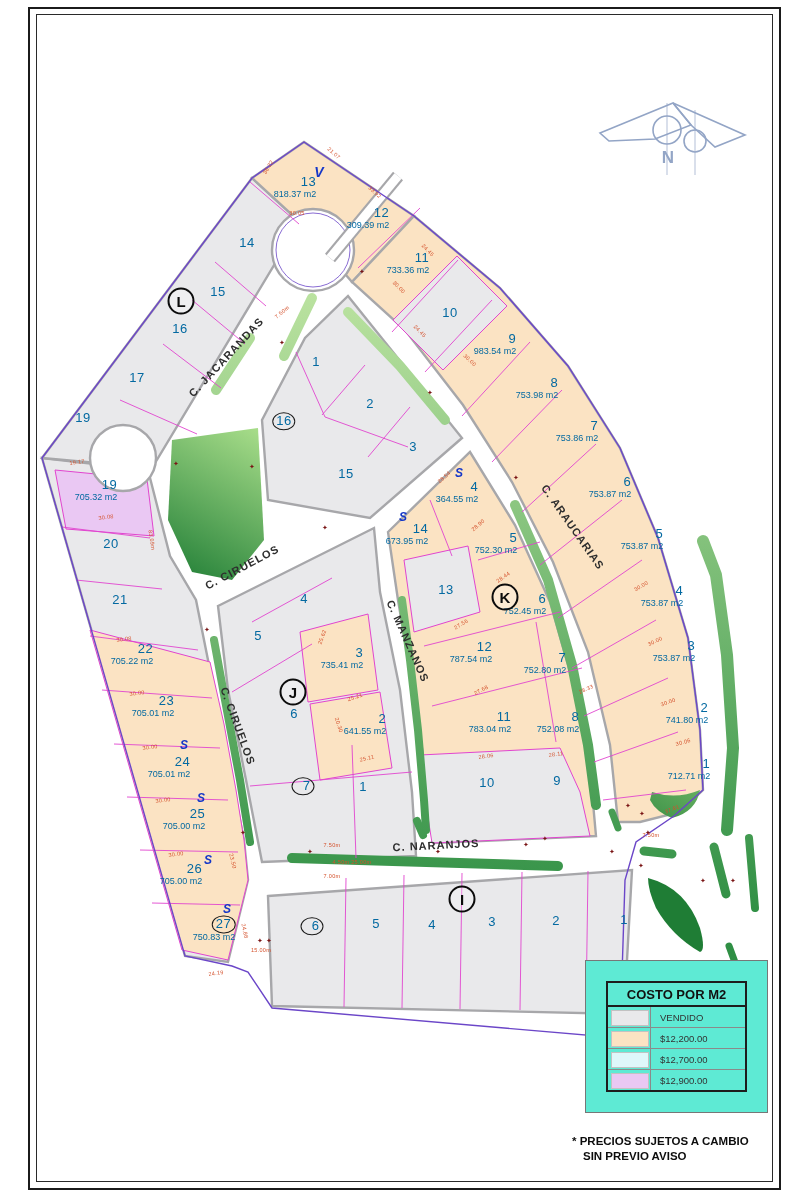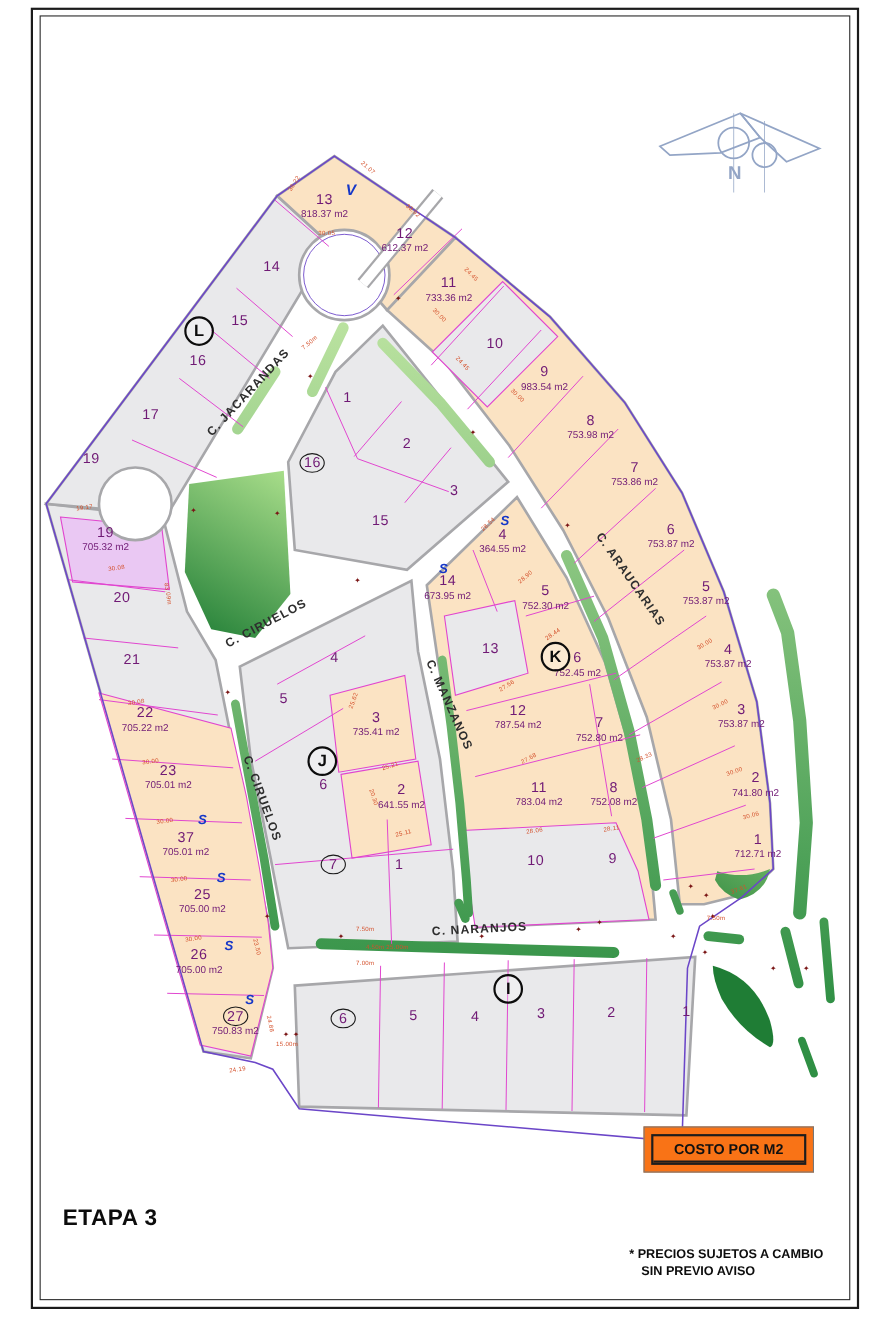--- a/index.html
+++ b/index.html
@@ -5,40 +5,40 @@
   html,body{margin:0;padding:0;}
   body{
     width:809px;height:1200px;position:relative;overflow:hidden;
     background:#ffffff;font-family:"Liberation Sans",sans-serif;
   }
   .frame-outer{position:absolute;left:28px;top:7px;width:749px;height:1179px;border:2.5px solid #1b1b1b;}
   .frame-inner{position:absolute;left:36px;top:14px;width:735px;height:1166px;border:1px solid #2a2a2a;}
   #map-svg{position:absolute;left:0;top:0;width:809px;height:1200px;}
   #labels{position:absolute;left:0;top:0;width:809px;height:1200px;}
   #labels > div{position:absolute;transform:translate(-50%,-50%);white-space:nowrap;}
-  .lot{text-align:center;color:#701a75;line-height:1.1;}
+  .lot{text-align:right;color:#0369a1;line-height:1.1;}
   .lot .num{font-size:13px;letter-spacing:.5px;}
   .lot .num.circled{display:inline-block;border:1.4px solid #1a1a1a;border-radius:50%;min-width:15px;padding:1px 3px;}
   .lot .area{display:block;font-size:9px;margin-top:0px;}
   .block-letter{
     width:23px;height:23px;border:2px solid #0c0c0c;border-radius:50%;
     font-weight:bold;font-size:15px;color:#0c0c0c;
     display:flex;align-items:center;justify-content:center;background:rgba(255,255,255,.25);
   }
   .street-label{font-weight:bold;font-size:11px;color:#2e2e2e;letter-spacing:1px;}
   .s-marker{font-weight:bold;font-style:italic;font-size:12px;color:var(--marker-blue);}
   .v-marker{font-weight:bold;font-style:italic;font-size:14px;color:var(--marker-blue);}
   .dim{font-size:5.5px;color:var(--dim-red);letter-spacing:.3px;}
   .cross{font-size:7px;color:var(--cross-red);}
   .north-n{font-weight:bold;font-size:17px;color:#93a5c6;}
 
   .title-block{position:absolute;left:57px;top:1094px;color:#0d0d0d;}
   .title-block div{font-weight:bold;font-size:20.5px;line-height:28px;letter-spacing:.5px;}
 
-  .legend{position:absolute;left:585px;top:1024px;width:141px;border:1px solid #777;padding:6px;background:#f97316;}
+  .legend{position:absolute;left:585px;top:960px;width:141px;border:1px solid #777;padding:20px;background:#5eead4;}
   .legend-box{border:2px solid #1d1d1d;}
   .legend-title{font-weight:bold;font-size:13px;text-align:center;padding:4px 0 3px;border-bottom:2px solid #1d1d1d;color:#111;}
   .legend-row{display:flex;height:20px;border-top:1px solid #8a8a8a;}
   .legend-row:first-child{border-top:none;}
   .legend-sw{flex:0 0 36px;border-right:1px solid #8a8a8a;padding:3px;}
   .legend-sw i{display:block;width:100%;height:100%;border:1px solid #c2c2c2;}
   .legend-lbl{font-size:9.5px;color:#333;padding:5px 0 0 9px;}
   .legend-note{position:absolute;left:572px;top:1134px;color:#0d0d0d;}
   .legend-note div{font-weight:bold;font-size:11.5px;line-height:15px;}
   .legend-note div.indent{padding-left:11px;}
@@ -167,21 +167,21 @@
   </g>
 </svg>
 
 <div id="labels">
     <div class="lot" style="left: 295px; top: 186px;"><span class="num">13</span><span class="area">818.37 m2</span></div>
     <div class="lot" style="left: 247px; top: 242px;"><span class="num">14</span></div>
     <div class="lot" style="left: 218px; top: 291px;"><span class="num">15</span></div>
     <div class="lot" style="left: 180px; top: 328px;"><span class="num">16</span></div>
     <div class="lot" style="left: 137px; top: 377px;"><span class="num">17</span></div>
     <div class="lot" style="left: 83px; top: 417px;"><span class="num">19</span></div>
-    <div class="lot" style="left: 368px; top: 217px;"><span class="num">12</span><span class="area">612.37 m2</span></div>
+    <div class="lot" style="left: 368px; top: 217px;"><span class="num">12</span><span class="area">309.39 m2</span></div>
     <div class="lot" style="left: 408px; top: 262px;"><span class="num">11</span><span class="area">733.36 m2</span></div>
     <div class="lot" style="left: 450px; top: 312px;"><span class="num">10</span></div>
     <div class="lot" style="left: 495px; top: 343px;"><span class="num">9</span><span class="area">983.54 m2</span></div>
     <div class="lot" style="left: 537px; top: 387px;"><span class="num">8</span><span class="area">753.98 m2</span></div>
     <div class="lot" style="left: 577px; top: 430px;"><span class="num">7</span><span class="area">753.86 m2</span></div>
     <div class="lot" style="left: 610px; top: 486px;"><span class="num">6</span><span class="area">753.87 m2</span></div>
     <div class="lot" style="left: 642px; top: 538px;"><span class="num">5</span><span class="area">753.87 m2</span></div>
     <div class="lot" style="left: 662px; top: 595px;"><span class="num">4</span><span class="area">753.87 m2</span></div>
     <div class="lot" style="left: 674px; top: 650px;"><span class="num">3</span><span class="area">753.87 m2</span></div>
     <div class="lot" style="left: 687px; top: 712px;"><span class="num">2</span><span class="area">741.80 m2</span></div>
@@ -207,21 +207,21 @@
     <div class="lot" style="left: 342px; top: 657px;"><span class="num">3</span><span class="area">735.41 m2</span></div>
     <div class="lot" style="left: 294px; top: 713px;"><span class="num">6</span></div>
     <div class="lot" style="left: 365px; top: 723px;"><span class="num">2</span><span class="area">641.55 m2</span></div>
     <div class="lot" style="left: 303px; top: 786px;"><span class="num circled">7</span></div>
     <div class="lot" style="left: 363px; top: 786px;"><span class="num">1</span></div>
     <div class="lot" style="left: 96px; top: 489px;"><span class="num">19</span><span class="area">705.32 m2</span></div>
     <div class="lot" style="left: 111px; top: 543px;"><span class="num">20</span></div>
     <div class="lot" style="left: 120px; top: 599px;"><span class="num">21</span></div>
     <div class="lot" style="left: 132px; top: 653px;"><span class="num">22</span><span class="area">705.22 m2</span></div>
     <div class="lot" style="left: 153px; top: 705px;"><span class="num">23</span><span class="area">705.01 m2</span></div>
-    <div class="lot" style="left: 169px; top: 766px;"><span class="num">37</span><span class="area">705.01 m2</span></div>
+    <div class="lot" style="left: 169px; top: 766px;"><span class="num">24</span><span class="area">705.01 m2</span></div>
     <div class="lot" style="left: 184px; top: 818px;"><span class="num">25</span><span class="area">705.00 m2</span></div>
     <div class="lot" style="left: 181px; top: 873px;"><span class="num">26</span><span class="area">705.00 m2</span></div>
     <div class="lot" style="left: 214px; top: 929px;"><span class="num circled">27</span><span class="area">750.83 m2</span></div>
     <div class="lot" style="left: 312px; top: 926px;"><span class="num circled">6</span></div>
     <div class="lot" style="left: 376px; top: 923px;"><span class="num">5</span></div>
     <div class="lot" style="left: 432px; top: 924px;"><span class="num">4</span></div>
     <div class="lot" style="left: 492px; top: 921px;"><span class="num">3</span></div>
     <div class="lot" style="left: 556px; top: 920px;"><span class="num">2</span></div>
     <div class="lot" style="left: 624px; top: 919px;"><span class="num">1</span></div>
     <div class="street-label" style="left: 226px; top: 357px; transform: translate(-50%, -50%) rotate(-47deg);">C. JACARANDAS</div>
@@ -306,24 +306,49 @@
     <div class="dim" style="left: 668px; top: 702px; transform: translate(-50%, -50%) rotate(-20deg);">30.00</div>
     <div class="dim" style="left: 282px; top: 312px; transform: translate(-50%, -50%) rotate(-40deg);">7.50m</div>
   </div>
 
 <div class="north-n" style="position:absolute;left:668px;top:158px;transform:translate(-50%,-50%);">N</div>
 
 <div class="frame-outer"></div>
 <div class="frame-inner"></div>
 
 <div class="title-block" id="title-block">
-    <div>ETAPA 3</div>
   </div>
 
 <div class="legend">
   <div class="legend-box">
     <div class="legend-title">COSTO POR M2</div>
+    <div id="legend-rows">
+        <div class="legend-row">
+          <span class="legend-sw">
+            <i style="background: rgb(233, 233, 235);"></i>
+          </span>
+          <span class="legend-lbl">VENDIDO</span>
+        </div>
+        <div class="legend-row">
+          <span class="legend-sw">
+            <i style="background: rgb(251, 227, 195);"></i>
+          </span>
+          <span class="legend-lbl">$12,200.00</span>
+        </div>
+        <div class="legend-row">
+          <span class="legend-sw">
+            <i style="background: rgb(223, 247, 250);"></i>
+          </span>
+          <span class="legend-lbl">$12,700.00</span>
+        </div>
+        <div class="legend-row">
+          <span class="legend-sw">
+            <i style="background: rgb(234, 200, 243);"></i>
+          </span>
+          <span class="legend-lbl">$12,900.00</span>
+        </div>
+      </div>
   </div>
 </div>
 <div class="legend-note" id="legend-note">
     <div>* PRECIOS SUJETOS A CAMBIO</div>
     <div class="indent">SIN PREVIO AVISO</div>
   </div>
 
 </body></html>

